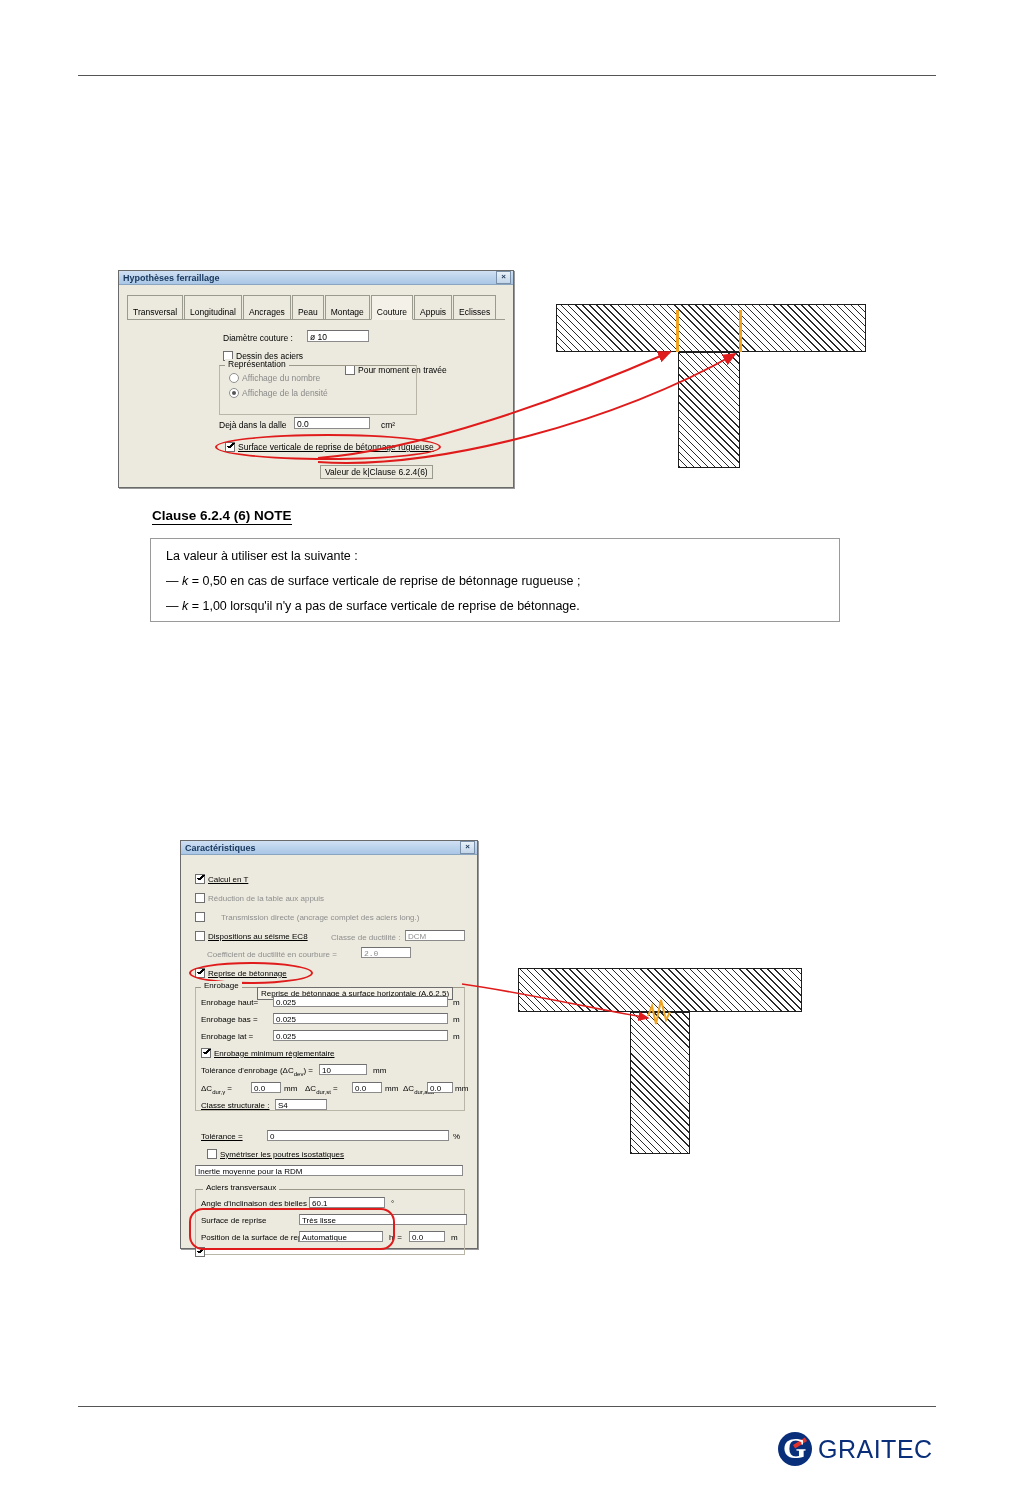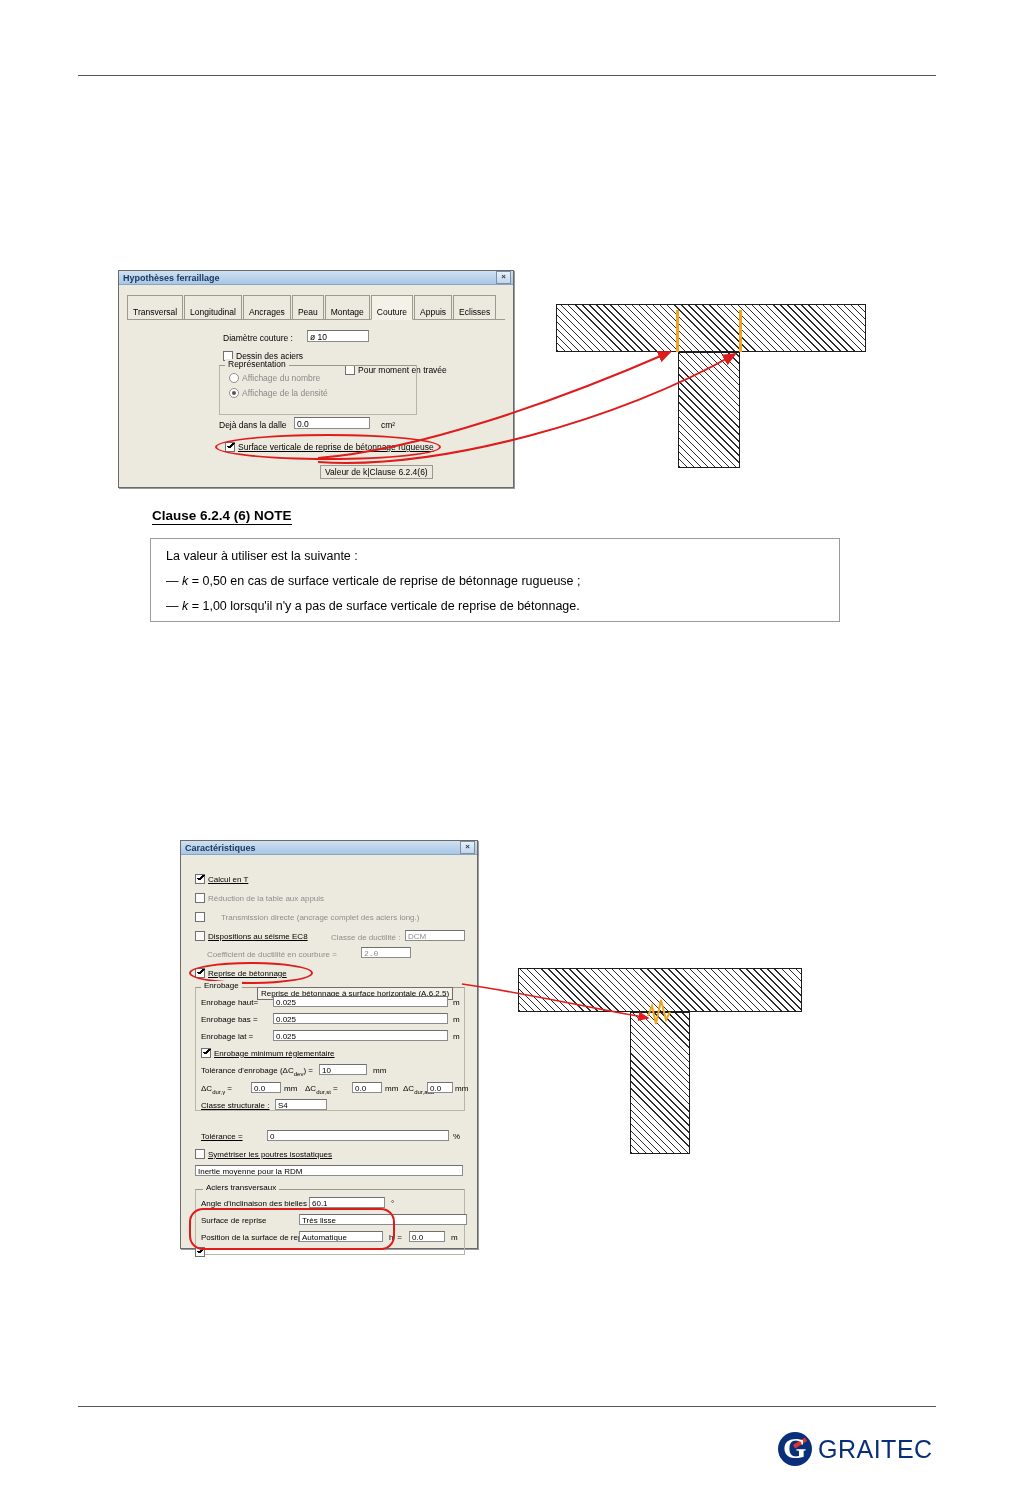--- a/index.html
+++ b/index.html
@@ -400,21 +400,21 @@
       <div class="inp" style="left:246px; top:227px; width:26px;">0.0</div>
       <div class="lbl" style="left:274px; top:229px;">mm</div>
 
       <div class="lbl" style="left:20px; top:246px; text-decoration:underline;">Classe structurale :</div>
       <div class="inp" style="left:94px; top:244px; width:52px;">S4</div>
 
       <div class="lbl" style="left:20px; top:277px; text-decoration:underline;">Tolérance   =</div>
       <div class="inp" style="left:86px; top:275px; width:182px;">0</div>
       <div class="lbl" style="left:272px; top:277px;">%</div>
 
-      <div class="chk" style="left:14px; top:294px;">
+      <div class="chk" style="left:26px; top:294px;">
         <span class="box"></span>
         <span style="text-decoration:underline;">Symétriser les poutres isostatiques</span>
       </div>
 
       <div class="inp" style="left:14px; top:310px; width:268px;">Inertie moyenne pour la RDM</div>
 
       <div class="group" style="left:14px; top:334px; width:268px; height:64px;"></div>
       <div class="group-cap" style="left:22px; top:328px;">Aciers transversaux</div>
 
       <div class="lbl" style="left:20px; top:344px;">Angle d'inclinaison des bielles =</div>

